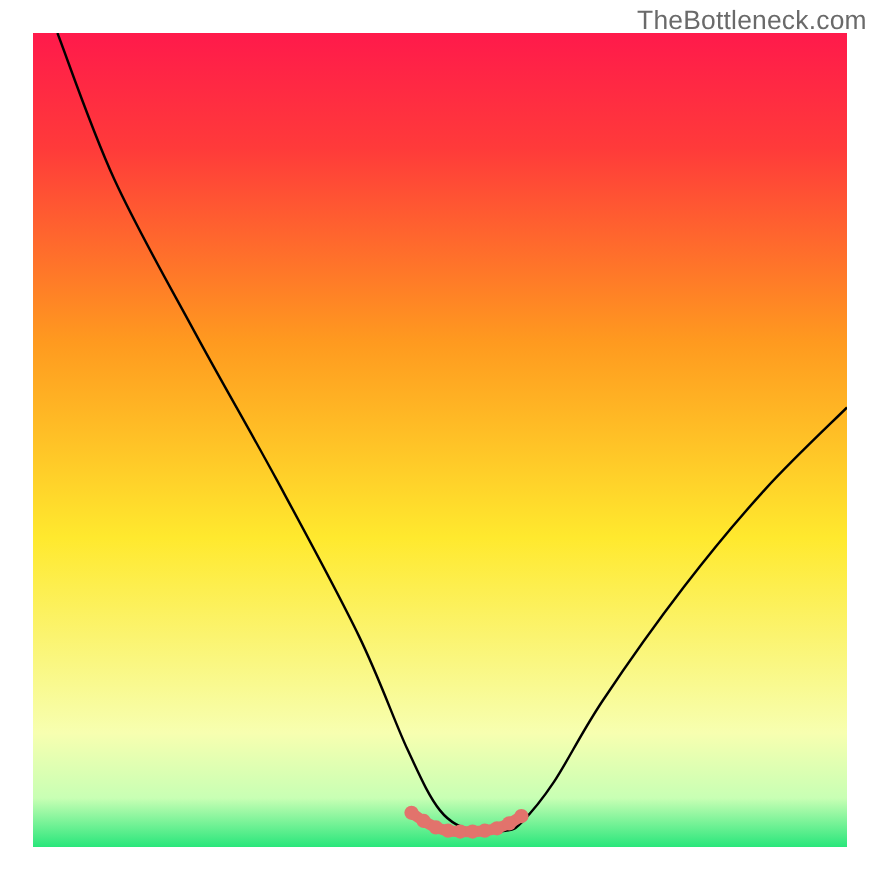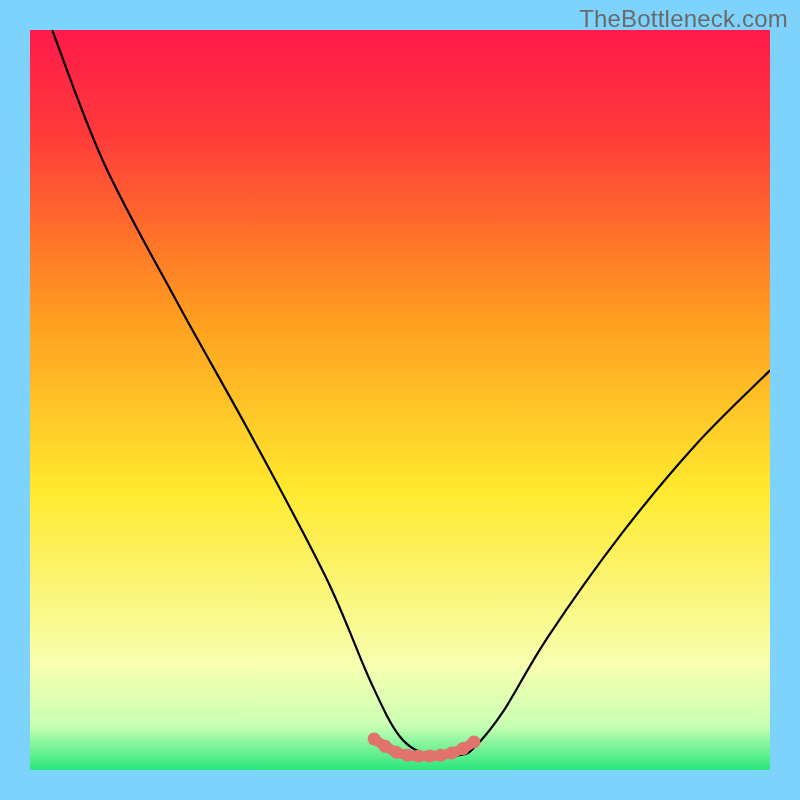--- a/index.html
+++ b/index.html
@@ -8,21 +8,21 @@
     width: 800px;
     height: 800px;
     background: #000;
     overflow: hidden;
     font-family: Arial, Helvetica, sans-serif;
   }
   .frame {
     position: relative;
     width: 800px;
     height: 800px;
-    background: #7dd3fc;
+    background: #ffffff;
   }
   .plot {
     position: absolute;
     left: 30px;
     top: 30px;
     width: 740px;
     height: 740px;
   }
   .watermark {
     position: absolute;

